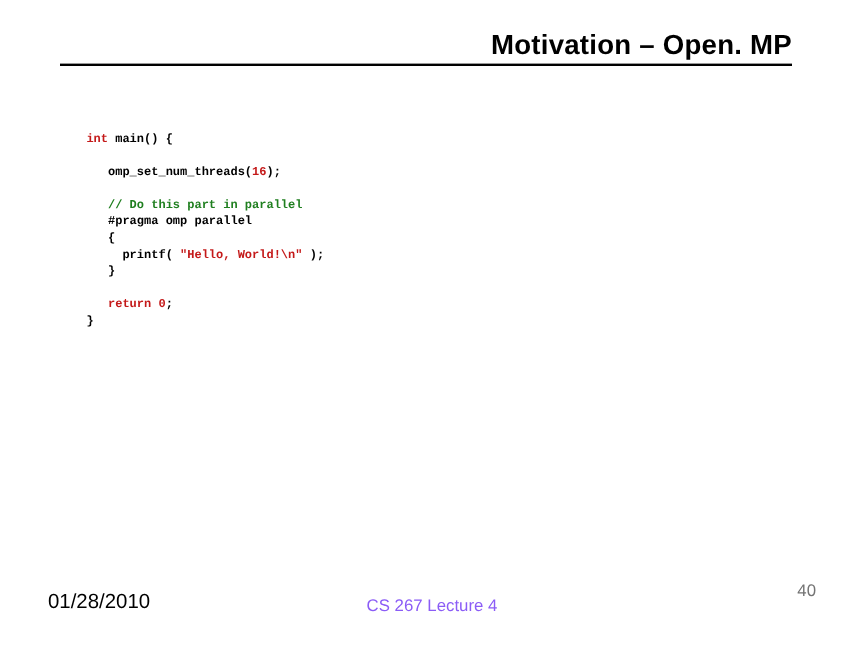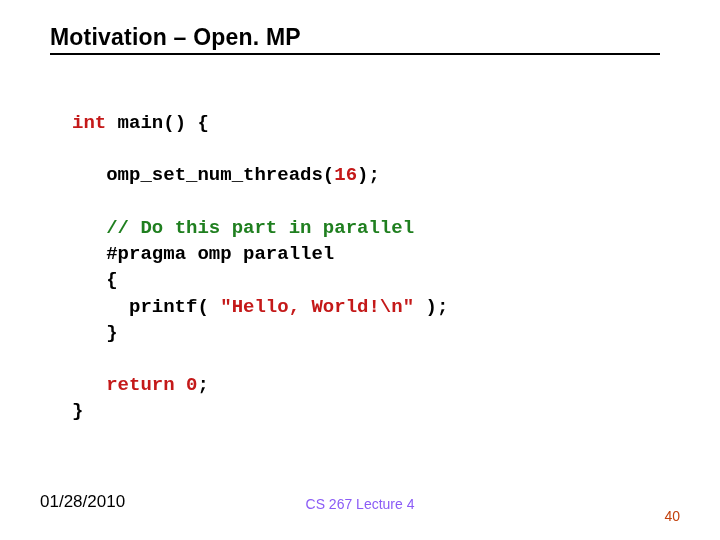--- a/index.html
+++ b/index.html
@@ -17,27 +17,28 @@
     left: 50px;
     right: 60px;
     border-bottom: 2.5px solid #000;
     padding-bottom: 2px;
   }
   .title {
     font-size: 23px;
     font-weight: bold;
     color: #000;
     letter-spacing: 0.2px;
+    text-align: right;
   }
   .code-block {
     position: absolute;
     top: 110px;
     left: 72px;
     font-family: "Courier New", Courier, monospace;
-    font-size: 19px;
+    font-size: 10px;
     font-weight: bold;
     line-height: 1.38;
     white-space: pre;
     color: #000;
   }
   .kw { color: #c41919; }
   .num { color: #c41919; }
   .str { color: #c41919; }
   .cm { color: #1f7f1f; }
   .footer-date {
@@ -52,23 +53,23 @@
     bottom: 28px;
     left: 0;
     right: 0;
     text-align: center;
     font-size: 14px;
     color: #8b5cf6;
   }
   .footer-page {
     position: absolute;
     right: 40px;
-    bottom: 16px;
+    bottom: 40px;
     font-size: 14px;
-    color: #c2410c;
+    color: #737373;
   }
 </style>
 </head>
 <body>
 
 <div class="title-wrap">
   <div class="title">Motivation – Open. MP</div>
 </div>
 
 <div class="code-block"><span class="kw">int</span><span> main() {</span>

